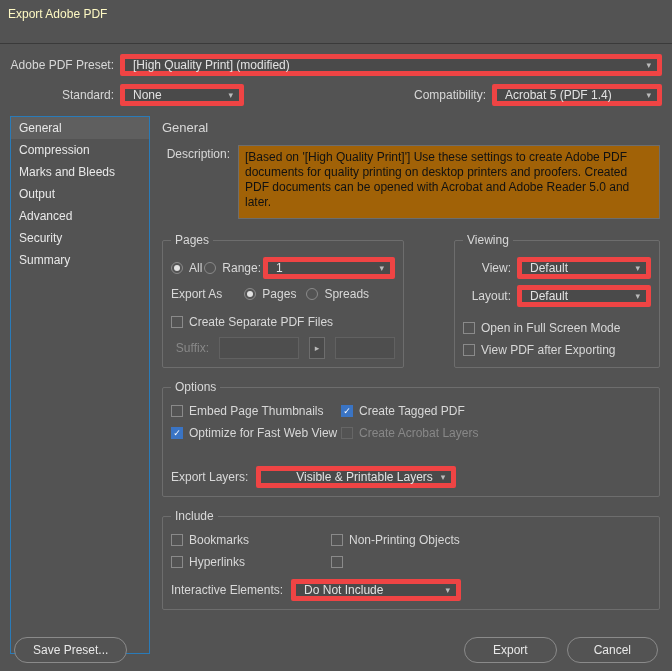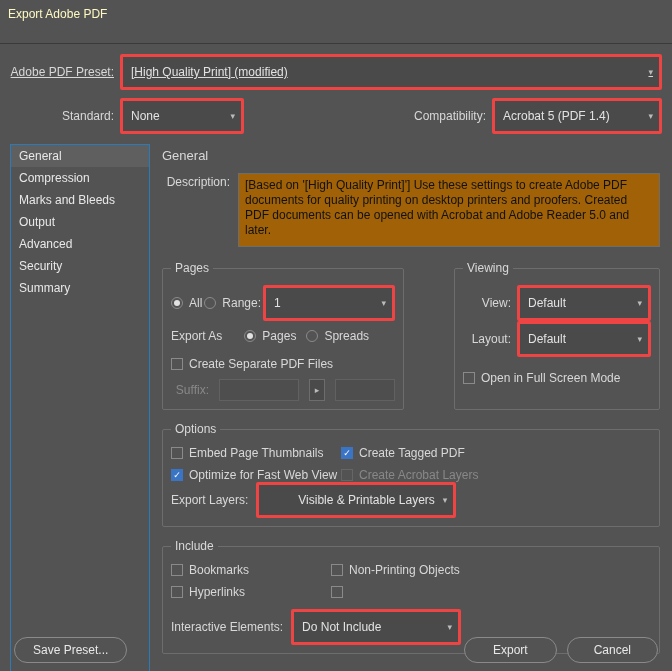--- a/index.html
+++ b/index.html
@@ -1,22 +1,22 @@
 <!DOCTYPE html>
 <html><head>
 <meta charset="utf-8">
 <style>
   * { box-sizing: border-box; margin: 0; padding: 0; font-family: "Segoe UI", Tahoma, sans-serif; }
   body { background: #535353; color: #d8d8d8; font-size: 12px; width: 672px; height: 671px; overflow: hidden; }
   .titlebar { height: 44px; line-height: 28px; padding-left: 8px; color: #fef9c3; background: #535353; border-bottom: 1px solid #3a3a3a; }
   .row { display: flex; align-items: center; }
   .label-right { text-align: right; padding-right: 6px; }
-  .select { background: #4a4a4a; border: 3px solid #ef4444; color: #e2e2e2; height: 36px; padding: 0 6px 0 8px; display: flex; align-items: center; justify-content: space-between; border-radius: 2px; cursor: pointer; }
+  .select { background: #4a4a4a; border: 5px solid #ef4444; color: #e2e2e2; height: 22px; padding: 0 6px 0 8px; display: flex; align-items: center; justify-content: space-between; border-radius: 2px; cursor: pointer; }
   .select .chev { font-size: 9px; color: #bbb; padding-left: 8px; }
-  .preset-row { padding: 10px 10px 4px 8px; text-decoration: underline; }
+  .preset-row { padding: 10px 10px 4px 8px; }
   .preset-row .label-right { width: 112px; }
   .preset-row .select { flex: 1; }
   .std-row { padding: 4px 10px 10px 8px; }
   .std-row .label-left { width: 112px; }
   .std-row .std-select { width: 124px; }
   .std-row .compat-label { flex: 1; text-align: right; padding-right: 6px; }
   .std-row .compat-select { width: 170px; }
   .main { display: flex; padding: 0 10px; height: 538px; }
   .sidebar { width: 140px; border: 1px solid #2a7bb8; background: #535353; margin-right: 10px; }
   .sidebar-item { height: 22px; line-height: 22px; padding-left: 8px; color: #e8e8e8; cursor: pointer; }
@@ -38,21 +38,21 @@
   .check.disabled, .disabled { color: #888; cursor: default; }
   .check.disabled .check-o { border-color: #666; }
   .spin-btn { background: #4a4a4a; border: 1px solid #6d6d6d; width: 16px; height: 22px; display: inline-flex; align-items: center; justify-content: center; font-size: 9px; color: #bbb; }
   .subrow { display: flex; align-items: center; gap: 10px; margin-top: 8px; }
   .btn { background: #535353; border: 1px solid #8a8a8a; border-radius: 14px; height: 26px; padding: 0 18px; color: #e8e8e8; cursor: pointer; display: inline-flex; align-items: center; }
   .footer { position: absolute; left: 0; right: 0; bottom: 0; height: 42px; display: flex; align-items: center; padding: 0 14px; }
   .footer .spacer { flex: 1; }
   .pages-fs { flex: 1; }
   .viewing-fs { width: 230px; margin-left: 36px; }
   .grid2 { display: grid; grid-template-columns: 170px 1fr; row-gap: 8px; align-items: center; }
-  .viewing-grid { display: grid; grid-template-columns: 54px 1fr; align-items: center; }
+  .viewing-grid { display: grid; grid-template-columns: 54px 1fr; row-gap: 6px; align-items: center; }
   .export-layers-row { display: flex; align-items: center; gap: 8px; margin-top: 4px; }
   .small-input-disabled { background: #4a4a4a; border: 1px solid #6d6d6d; height: 22px; width: 80px; opacity: 0.55; }
 </style>
 </head>
 <body>
 
 <div class="titlebar">Export Adobe PDF</div>
 
 <div class="row preset-row">
   <div class="label-right">Adobe PDF Preset:</div>
@@ -149,20 +149,26 @@
             <span>Default</span>
             <span class="chev">▾</span>
           </div>
         </div>
         <div class="subrow" style="margin-top:14px;">
           <span class="check">
             <span class="check-o"></span>
             <span>Open in Full Screen Mode</span>
           </span>
         </div>
+        <div class="subrow">
+          <span class="check">
+            <span class="check-o"></span>
+            <span>View PDF after Exporting</span>
+          </span>
+        </div>
       </fieldset>
     </div>
 
     <fieldset>
       <legend>Options</legend>
       <div class="grid2">
         <span class="check">
           <span class="check-o"></span>
           <span>Embed Page Thumbnails</span>
         </span>
@@ -172,21 +178,21 @@
         </span>
         <span class="check">
           <span class="check-o on"></span>
           <span>Optimize for Fast Web View</span>
         </span>
         <span class="check disabled">
           <span class="check-o"></span>
           <span>Create Acrobat Layers</span>
         </span>
       </div>
-      <div class="export-layers-row" style="margin-top:0;">
+      <div class="export-layers-row" style="margin-top:26px;">
         <span>Export Layers:</span>
         <div class="select" style="width:200px;justify-content:flex-end;">
           <span>Visible &amp; Printable Layers</span>
           <span class="chev">▾</span>
         </div>
       </div>
     </fieldset>
 
     <fieldset>
       <legend>Include</legend>

